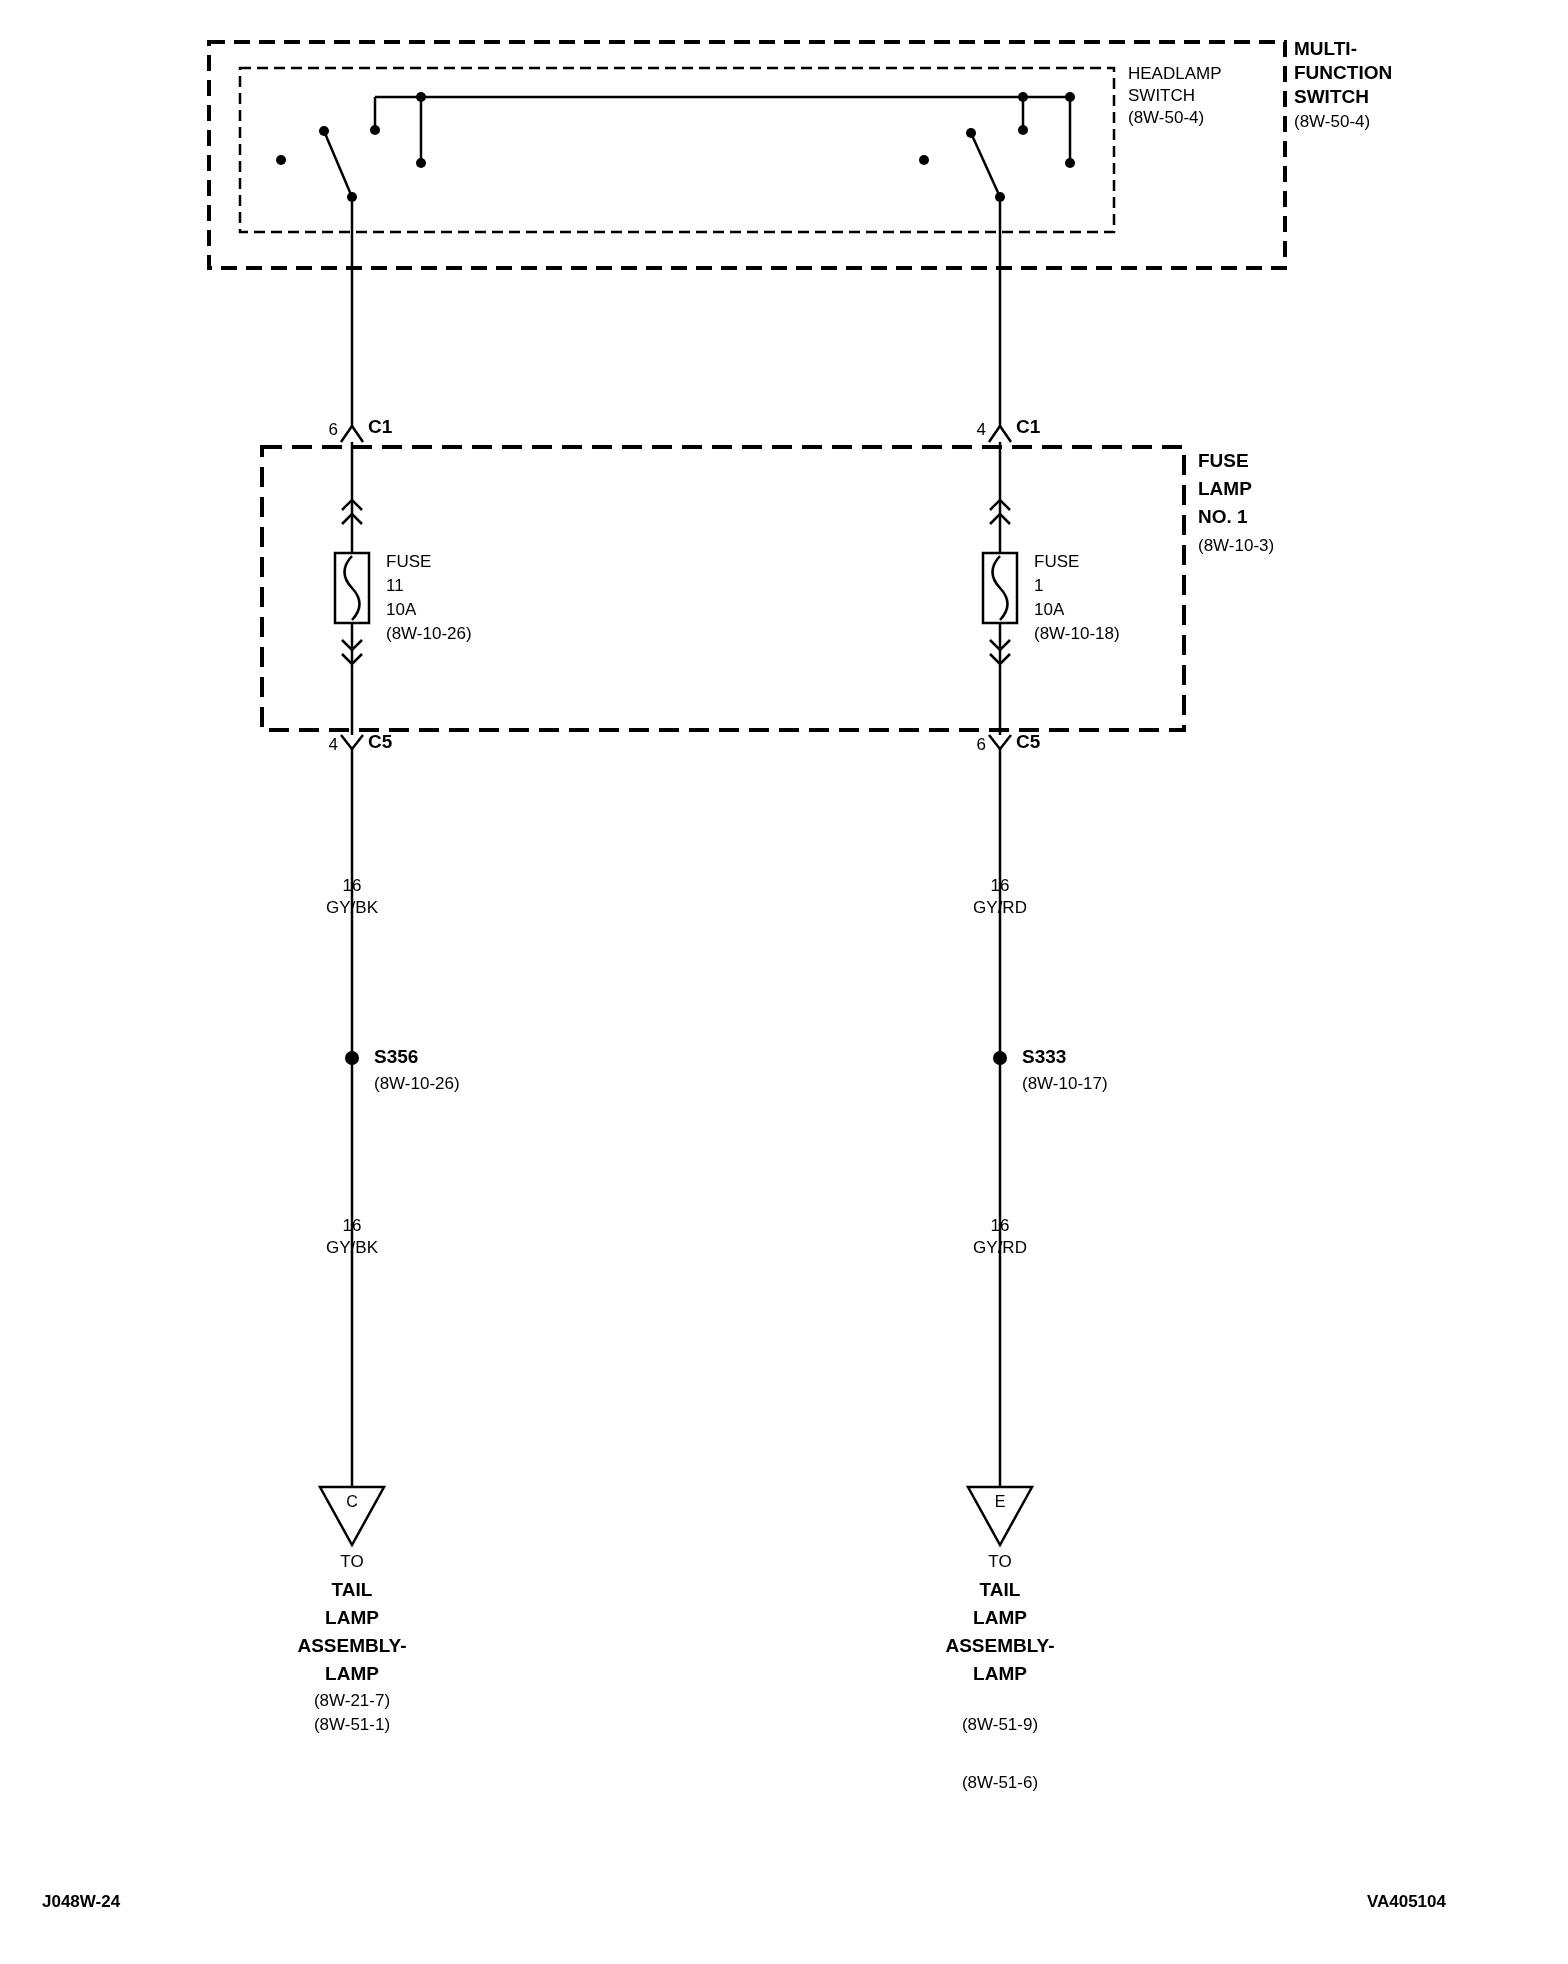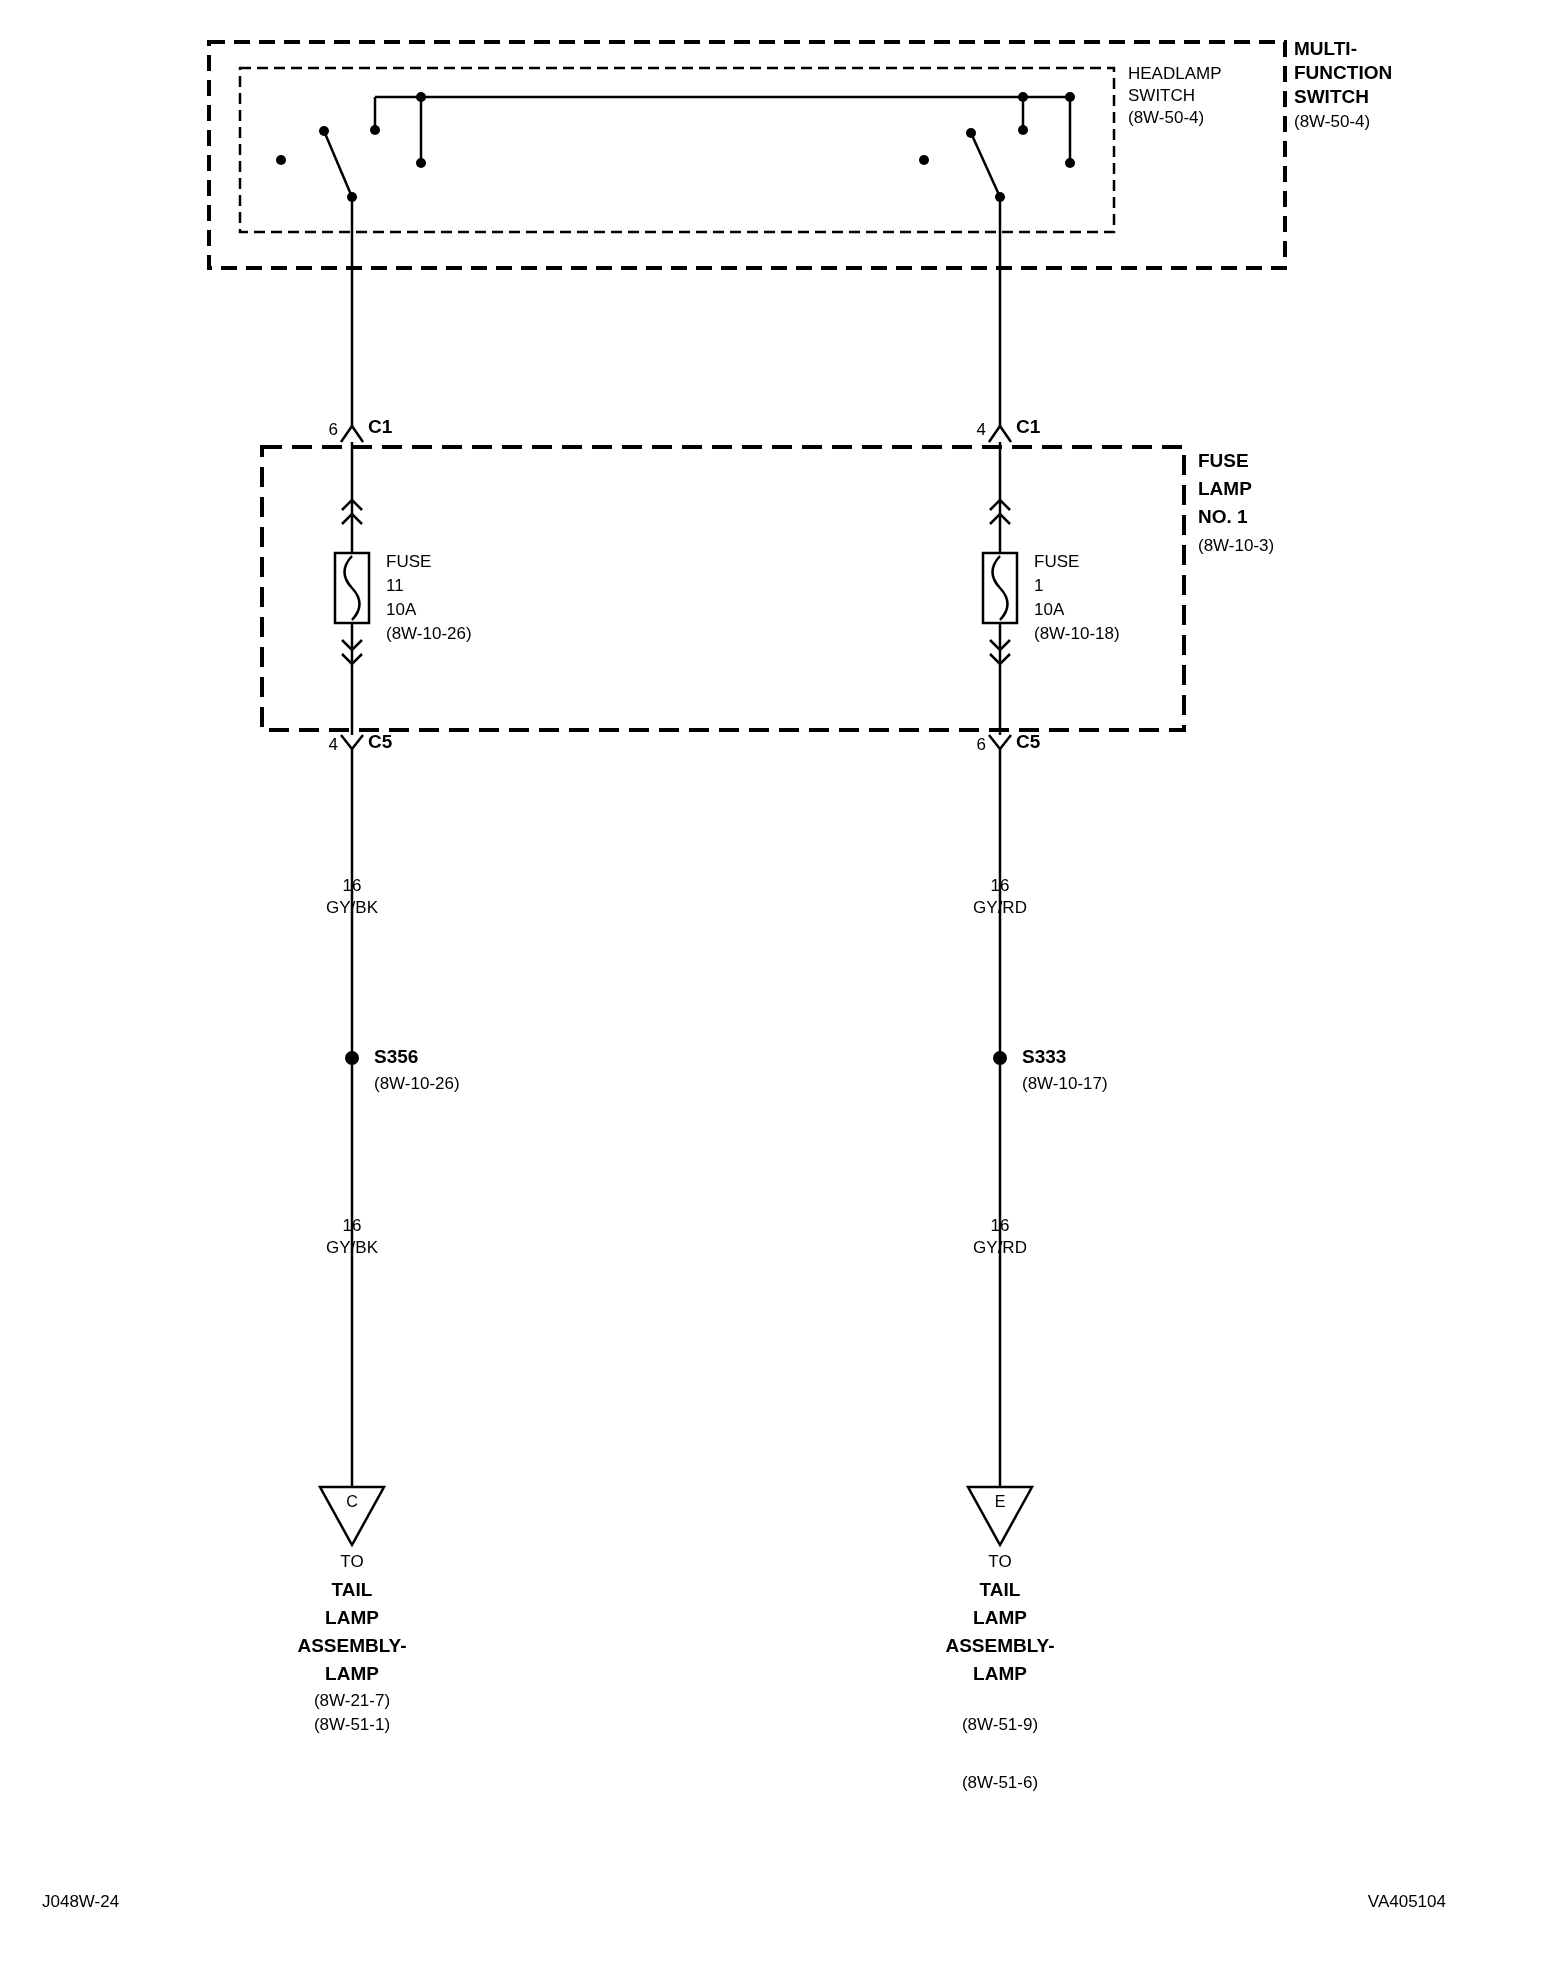--- a/index.html
+++ b/index.html
@@ -3,21 +3,21 @@
 <meta charset="utf-8">
 <style>
   html,body{margin:0;padding:0;background:#fff;}
   #diagram{
     position:relative;width:1568px;height:1964px;background:#ffffff;
     font-family:"Liberation Sans",sans-serif;color:#000;overflow:hidden;
   }
   #wires{position:absolute;left:0;top:0;}
   .lbl{position:absolute;font-size:17px;line-height:1.12;white-space:nowrap;color:#000;text-align:right;}
   .b{font-weight:700;font-size:19px;}
-  .b17{font-weight:400;font-size:17px;}
+  .b17{font-weight:700;font-size:17px;}
   .rt{text-align:right;}
   .ctr{text-align:center;}
 </style>
 </head>
 <body>
 
 <div id="diagram">
 
   <svg id="wires" width="1568" height="1964" viewBox="0 0 1568 1964">
 

